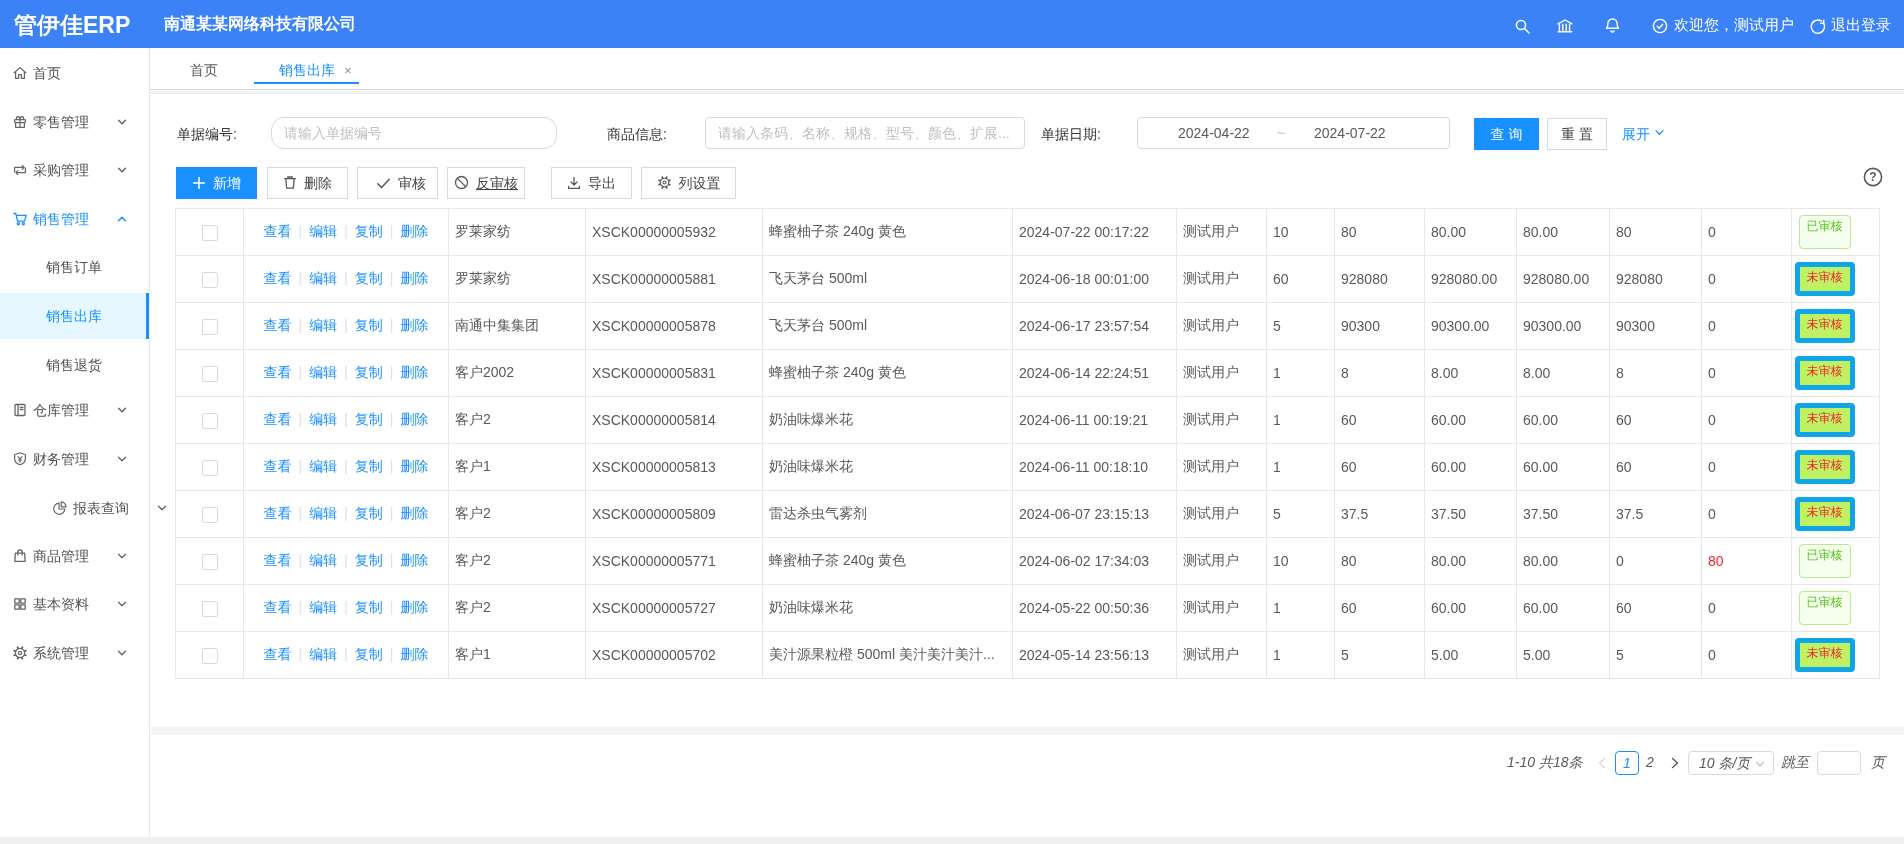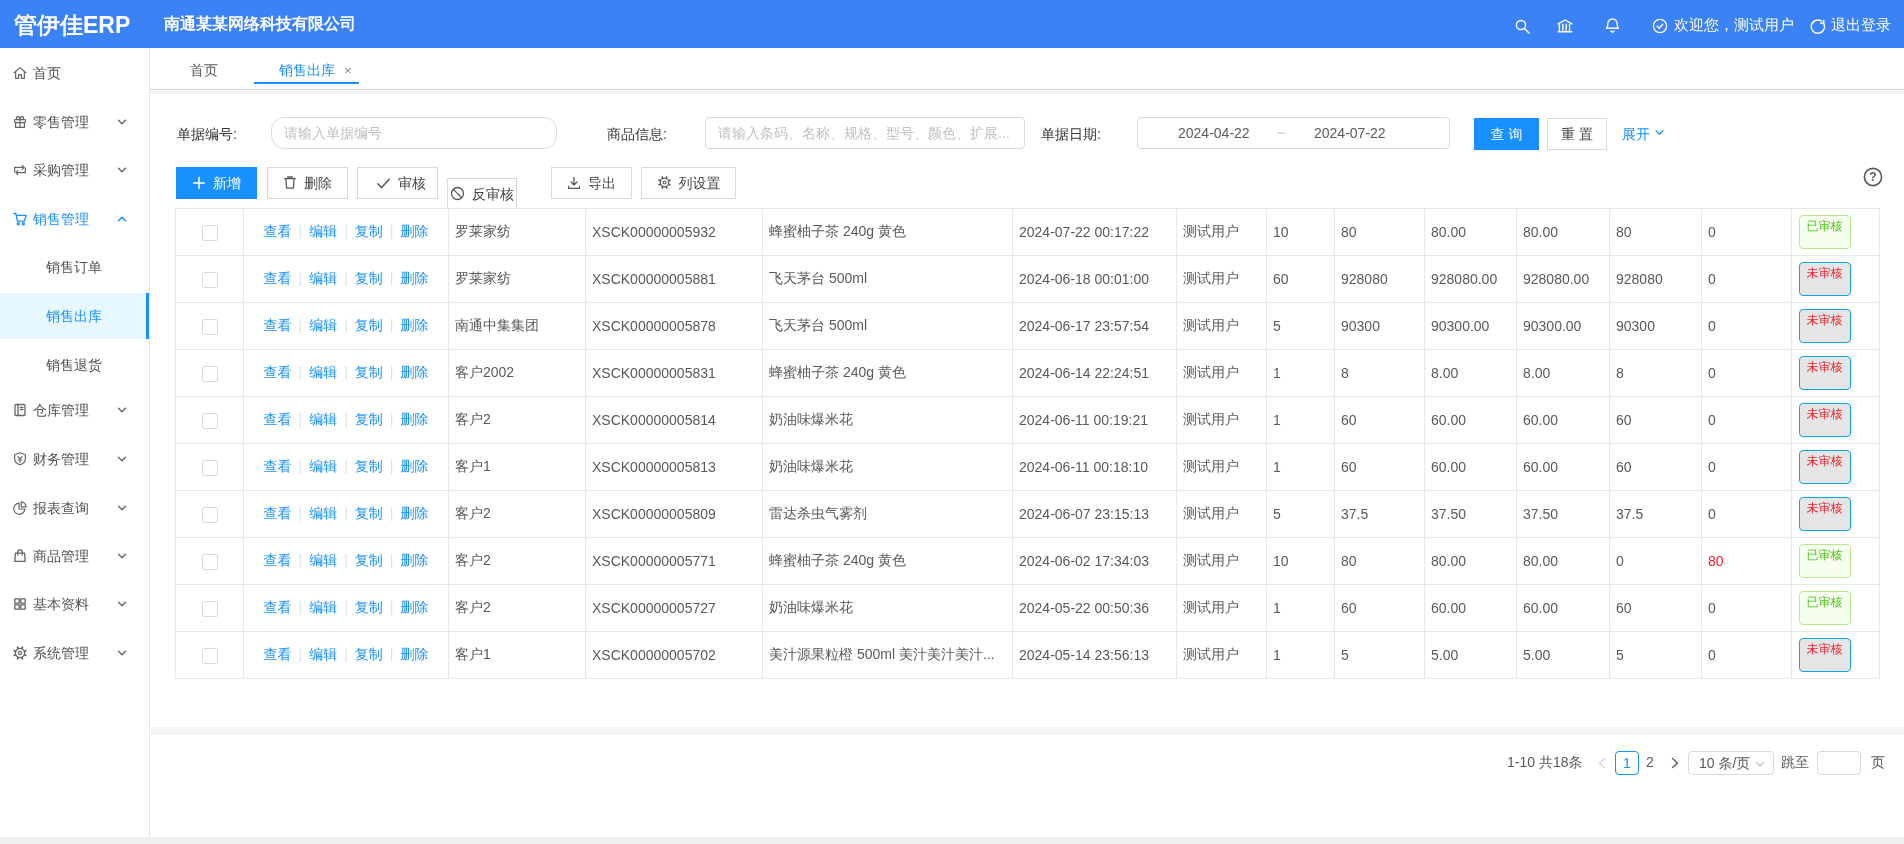--- a/index.html
+++ b/index.html
@@ -37,24 +37,24 @@
 th { height:48px; background:#fafafa; color:#333; }
 td { height:47px; background:#fff; }
 th.c, td.c { text-align:center; padding:0; }
 td.st { text-align:center; padding:0 22px 0 0; }
 th.st { text-align:center; padding:0 22px 0 0; }
 a.op { color:#1890ff; text-decoration:none; }
 .sep { color:#e0e0e0; margin:0 7px; }
 .cb { display:inline-block; width:16px; height:16px; border:1px solid #d9d9d9; border-radius:2px; background:#fff; vertical-align:middle; }
 .tag { display:inline-block; height:34px; line-height:20px; padding:0 7px; font-size:12px; border-radius:4px; }
 .tag.g { color:#52c41a; background:#f6ffed; border:1px solid #b7eb8f; }
-.tag.r { color:#f5222d; background:#e5e5e5; border:1px solid #0ea5e9;font-family:Liberation Serif, serif; }
+.tag.r { color:#f5222d; background:#bef264; border:5px solid #0ea5e9;font-family:Liberation Serif, serif; }
 .red { color:#f5222d; }
 #pager { position:absolute; top:751px; left:0px; height:24px; font-size:14px; }
-.pg { position:absolute; top:0; height:24px; line-height:22px; white-space:nowrap; }
+.pg { position:absolute; top:0; height:24px; line-height:22px; white-space:nowrap;font-style:italic; }
 #bottomstrip { position:absolute; left:0; top:837px; width:1904px; height:7px; background:#f0f0f0; }
 #hscroll { position:absolute; left:151px; top:727px; width:1753px; height:8px; background:#f4f4f4; }
 svg { display:block; }
 .finput span { top:0; }
 </style>
 </head>
 <body>
 <div id="header">
   <div id="logo">管伊佳ERP</div>
   <div id="company">南通某某网络科技有限公司</div>
@@ -178,21 +178,21 @@
           <path d="M6 5.6l2 2.2 2-2.2M6.3 9h3.4M8 7.8v3.4"></path>
         </svg>
       </span>
       <span class="txt">财务管理</span>
       <span class="arr">
         <svg width="10" height="10" viewBox="0 0 10 10" fill="none" stroke="#666" stroke-width="1.4" stroke-linecap="round" stroke-linejoin="round">
           <path d="M1.5 3.2 5 6.8l3.5-3.6"></path>
         </svg>
       </span>
     </div>
-<div class="mi" style="top:439.6px;">
+<div class="mi" style="top:439.6px;margin-left:40px;">
       <span class="ico">
         <svg width="16" height="16" viewBox="0 0 16 16" fill="none" stroke="#666" stroke-width="1.2" stroke-linecap="round" stroke-linejoin="round">
           <path d="M7 3.1A5.6 5.6 0 1 0 12.9 9H7z"></path>
           <path d="M9.2 1.9a5.6 5.6 0 0 1 4.9 4.9H9.2z"></path>
         </svg>
       </span>
       <span class="txt">报表查询</span>
       <span class="arr">
         <svg width="10" height="10" viewBox="0 0 10 10" fill="none" stroke="#666" stroke-width="1.4" stroke-linecap="round" stroke-linejoin="round">
           <path d="M1.5 3.2 5 6.8l3.5-3.6"></path>
@@ -277,21 +277,21 @@
           <path d="M7 1.6v10.8M1.6 7h10.8"></path>
         </svg></span>新增</div>
 <div class="btn" style="left:267px; top:167px; width:81px;"><span class="bic"><svg width="14" height="15" viewBox="0 0 14 15" fill="none" stroke="#595959" stroke-width="1.3" stroke-linecap="round" stroke-linejoin="round">
           <path d="M1.6 3.6h10.8"></path>
           <path d="M4.8 3.4V2h4.4v1.4"></path>
           <path d="M2.9 3.8l.7 9.4h6.8l.7-9.4"></path>
         </svg></span>删除</div>
 <div class="btn" style="left:357px; top:167px; width:81px;padding-left:7px;"><span class="bic"><svg width="15" height="13" viewBox="0 0 15 13" fill="none" stroke="#595959" stroke-width="1.5" stroke-linecap="round" stroke-linejoin="round">
           <path d="M1.8 6.8 5.6 10.6 13.2 2.2"></path>
         </svg></span>审核</div>
-<div class="btn" style="left:447px; top:178px; width:70px;"><span class="bic"><svg width="15" height="15" viewBox="0 0 15 15" fill="none" stroke="#595959" stroke-width="1.3" stroke-linecap="round" stroke-linejoin="round">
+<div class="btn" style="left:447px; top:167px; width:78px;text-decoration:underline;"><span class="bic"><svg width="15" height="15" viewBox="0 0 15 15" fill="none" stroke="#595959" stroke-width="1.3" stroke-linecap="round" stroke-linejoin="round">
           <circle cx="7.5" cy="7.5" r="6"></circle>
           <path d="M3.3 3.4l8.5 8.4"></path>
         </svg></span>反审核</div>
 <div class="btn" style="left:551px; top:167px; width:81px;"><span class="bic"><svg width="14" height="14" viewBox="0 0 14 14" fill="none" stroke="#595959" stroke-width="1.3" stroke-linecap="round" stroke-linejoin="round">
           <path d="M7 1.5v7.4M4 6l3 3 3-3"></path>
           <path d="M1.6 10.5V12.4h10.8v-1.9"></path>
         </svg></span>导出</div>
 <div class="btn" style="left:641px; top:167px; width:95px;"><span class="bic"><svg width="15" height="15" viewBox="0 0 16 16" fill="none" stroke="#595959" stroke-width="1.2" stroke-linecap="round" stroke-linejoin="round">
           <circle cx="8" cy="8" r="4.6"></circle>
           <circle cx="8" cy="8" r="1.6"></circle>

